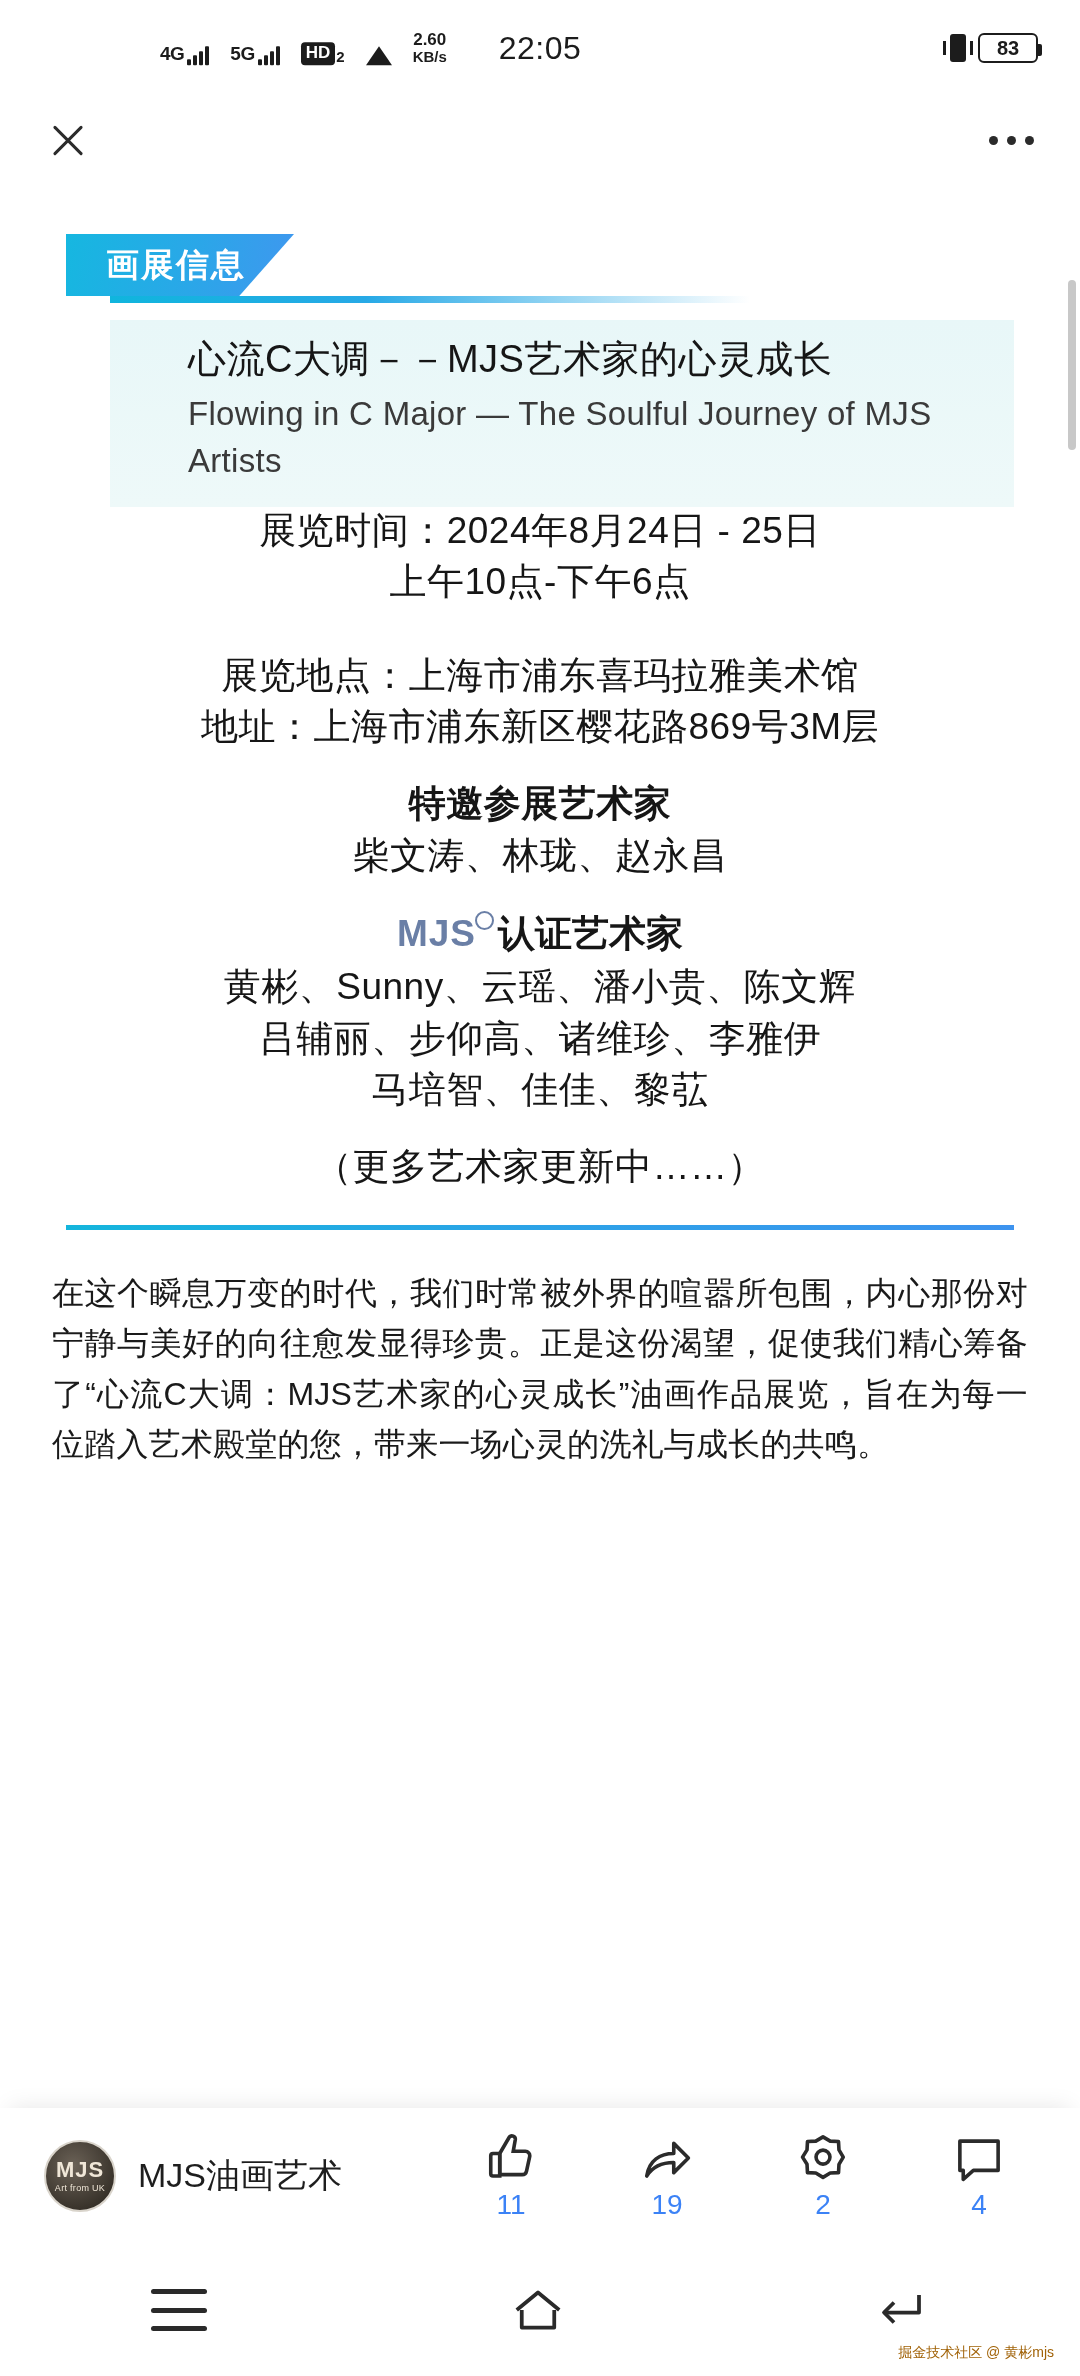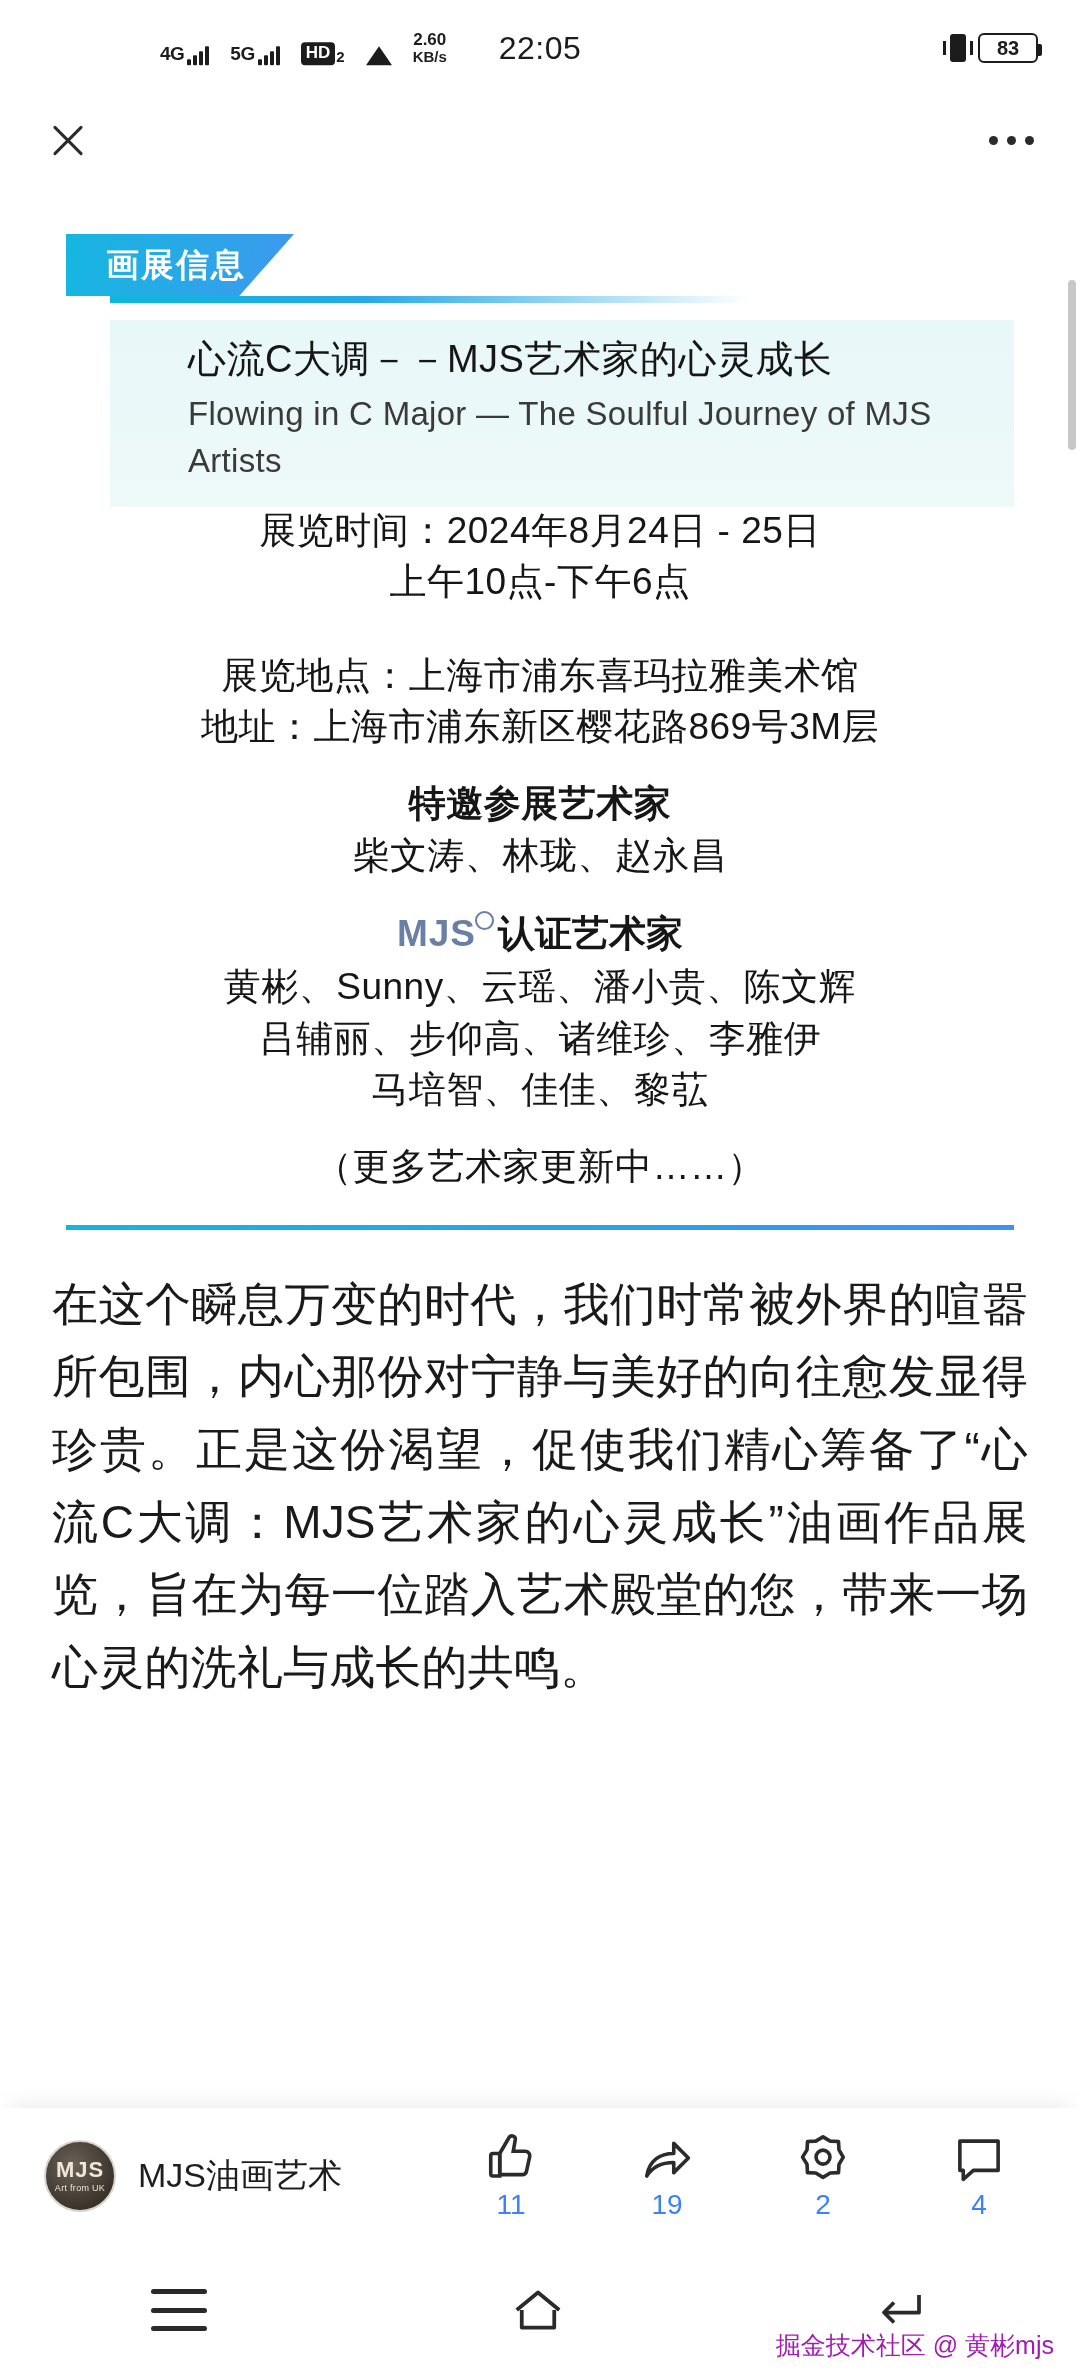--- a/index.html
+++ b/index.html
@@ -174,21 +174,21 @@
   }
   .mjs-cert { font-size: 37px; font-weight: 700; color: #161616; }
 
   .divider {
     height: 5px; margin: 34px 66px 0 66px;
     background: linear-gradient(90deg, #14b5dc 0%, #2aa4e6 45%, #3d93ef 100%);
   }
 
   .para {
     margin: 38px 52px 0 52px;
-    font-size: 46px; line-height: 1.58; color: #1a1a1a;
+    font-size: 32px; line-height: 1.58; color: #1a1a1a;
     text-align: justify;
     letter-spacing: 0.2px;
   }
 
   
   .scroll-track {
     position: absolute; right: 4px; top: 96px; width: 8px; height: 170px;
     background: #c8c8c8; border-radius: 4px;
   }
 
@@ -221,21 +221,21 @@
   .navbar {
     position: absolute; left: 0; right: 0; bottom: 0;
     height: 132px;
     background: #ffffff;
     display: flex; align-items: center; justify-content: space-around;
   }
   .nav-menu { width: 56px; height: 42px; display: flex; flex-direction: column; justify-content: space-between; }
   .nav-menu i { display: block; height: 5px; background: #2a2a2a; border-radius: 3px; }
   .watermark {
     position: absolute; right: 26px; bottom: 14px;
-    font-size: 25px; color: #a21caf; text-align: right;
+    font-size: 14px; color: #a16207; text-align: right;
   }
 </style>
 </head>
 <body>
 
 <div class="phone">
 
   <div class="statusbar">
     <div class="status-left">
       <div class="sig-group">

